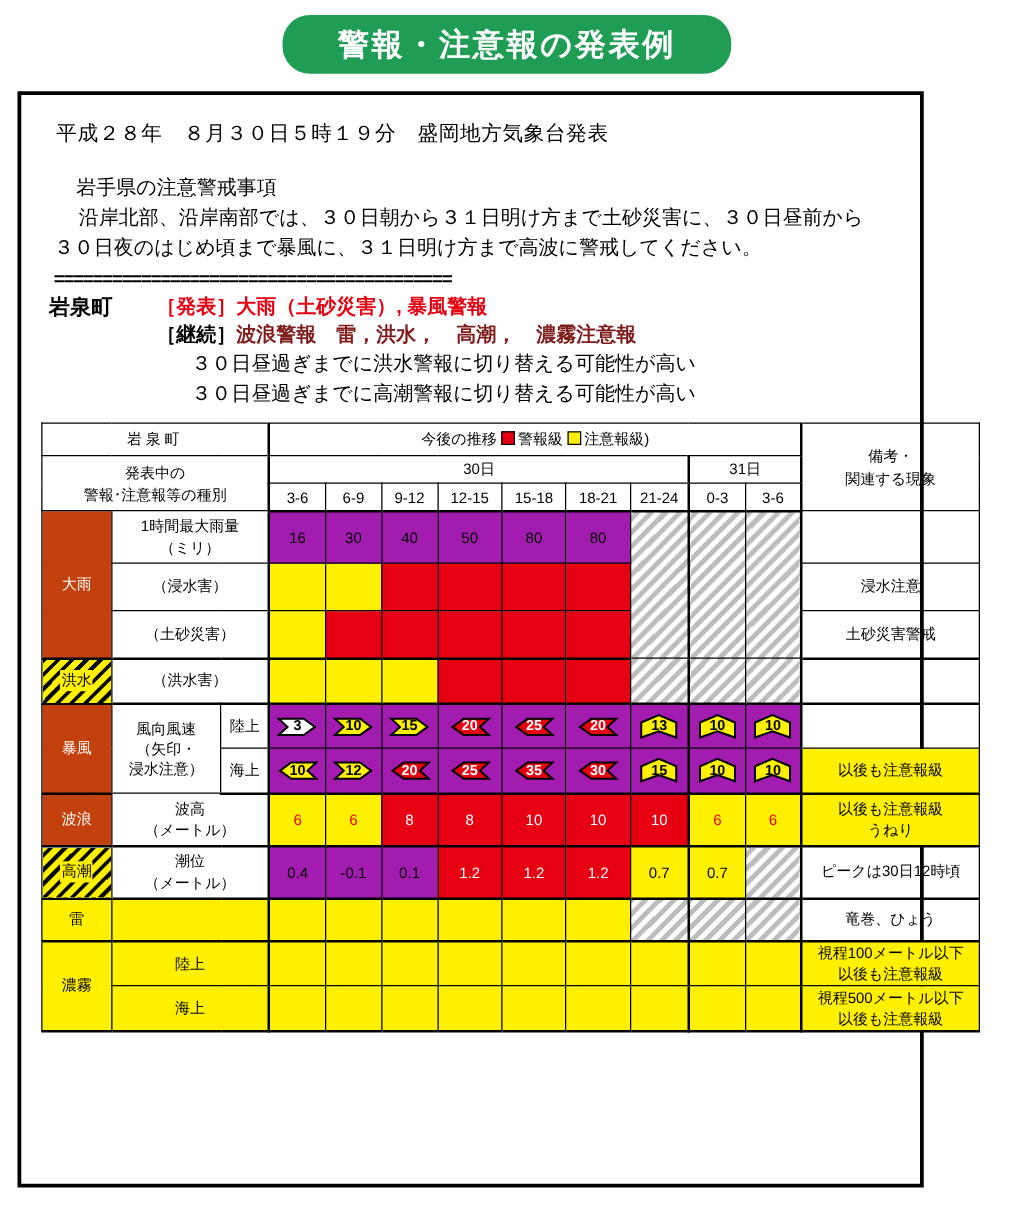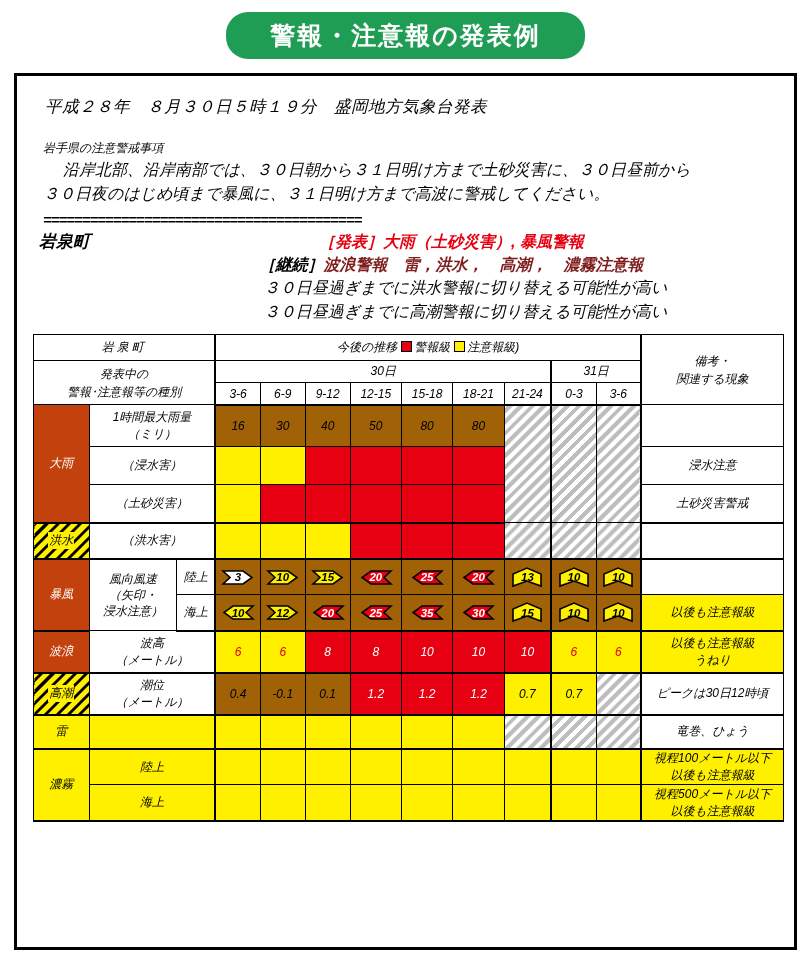--- a/index.html
+++ b/index.html
@@ -22,36 +22,35 @@
     font-weight: bold;
     letter-spacing: 2px;
     border-radius: 22px;
     padding: 7px 44px;
   }
 
   
   .frame {
     position: absolute;
     left: 14px; top: 73px;
-    width: 783px; height: 877px;
+    width: 725px; height: 877px;
     border: 3px solid #000;
     background: #fff;
     padding: 14px 16px 0 16px;
-    font-style: italic;
   }
 
   .hdr-line { font-size: 16.5px; letter-spacing: 0.5px; margin: 6px 0 0 12px; }
-  .sec-title { font-size: 12px; margin: 22px 0 0 10px; }
+  .sec-title { font-size: 16px; margin: 22px 0 0 28px; }
   .body-line { font-size: 16px; margin: 3px 0 0 10px; }
   .body-line.indent { text-indent: 20px; }
   .dashline { font-size: 15px; margin: 6px 0 0 10px; letter-spacing: -1px; font-weight: bold;}
 
   .town-block { display: flex; margin-top: 2px; }
   .town-name { font-size: 17px; font-weight: bold; width: 86px; margin-left: 6px;}
-  .town-lines { flex: 1; text-align: center; }
+  .town-lines { flex: 1; }
   .red { color: #e60012; font-weight: bold; }
   .blue { color: #7f1d1d; font-weight: bold; }
   .ln { font-size: 16px; line-height: 1.45; }
   .ln .lbl { color: #000; font-weight: bold; }
   .ln-sub { font-size: 16px; margin-left: 28px; line-height: 1.5; }
 
   
   table.main {
     border-collapse: collapse;
     width: 751px;
@@ -76,21 +75,21 @@
   .h-day { font-size: 13px; font-weight: bold; margin-top: 26px; }
   .h-slot { font-size: 11px; }
 
   .legend-sq { display: inline-block; width: 11px; height: 11px; border: 1px solid #000; vertical-align: -1px; margin: 0 2px 0 4px; }
   .sq-red { background: #e60012; }
   .sq-yel { background: #fff000; }
 
   
   .c-red { background: #e60012; }
   .c-yel { background: #fff000; }
-  .c-white { background: #a16207; }
+  .c-white { background: #a21caf; }
   .txt-on-red { color: #fff; }
 
   
   .c-hatch {
     background-image: repeating-linear-gradient(
       -45deg, #ffffff 0 4px, #bdbdbd 4px 8px);
   }
 
   
   .cat {

